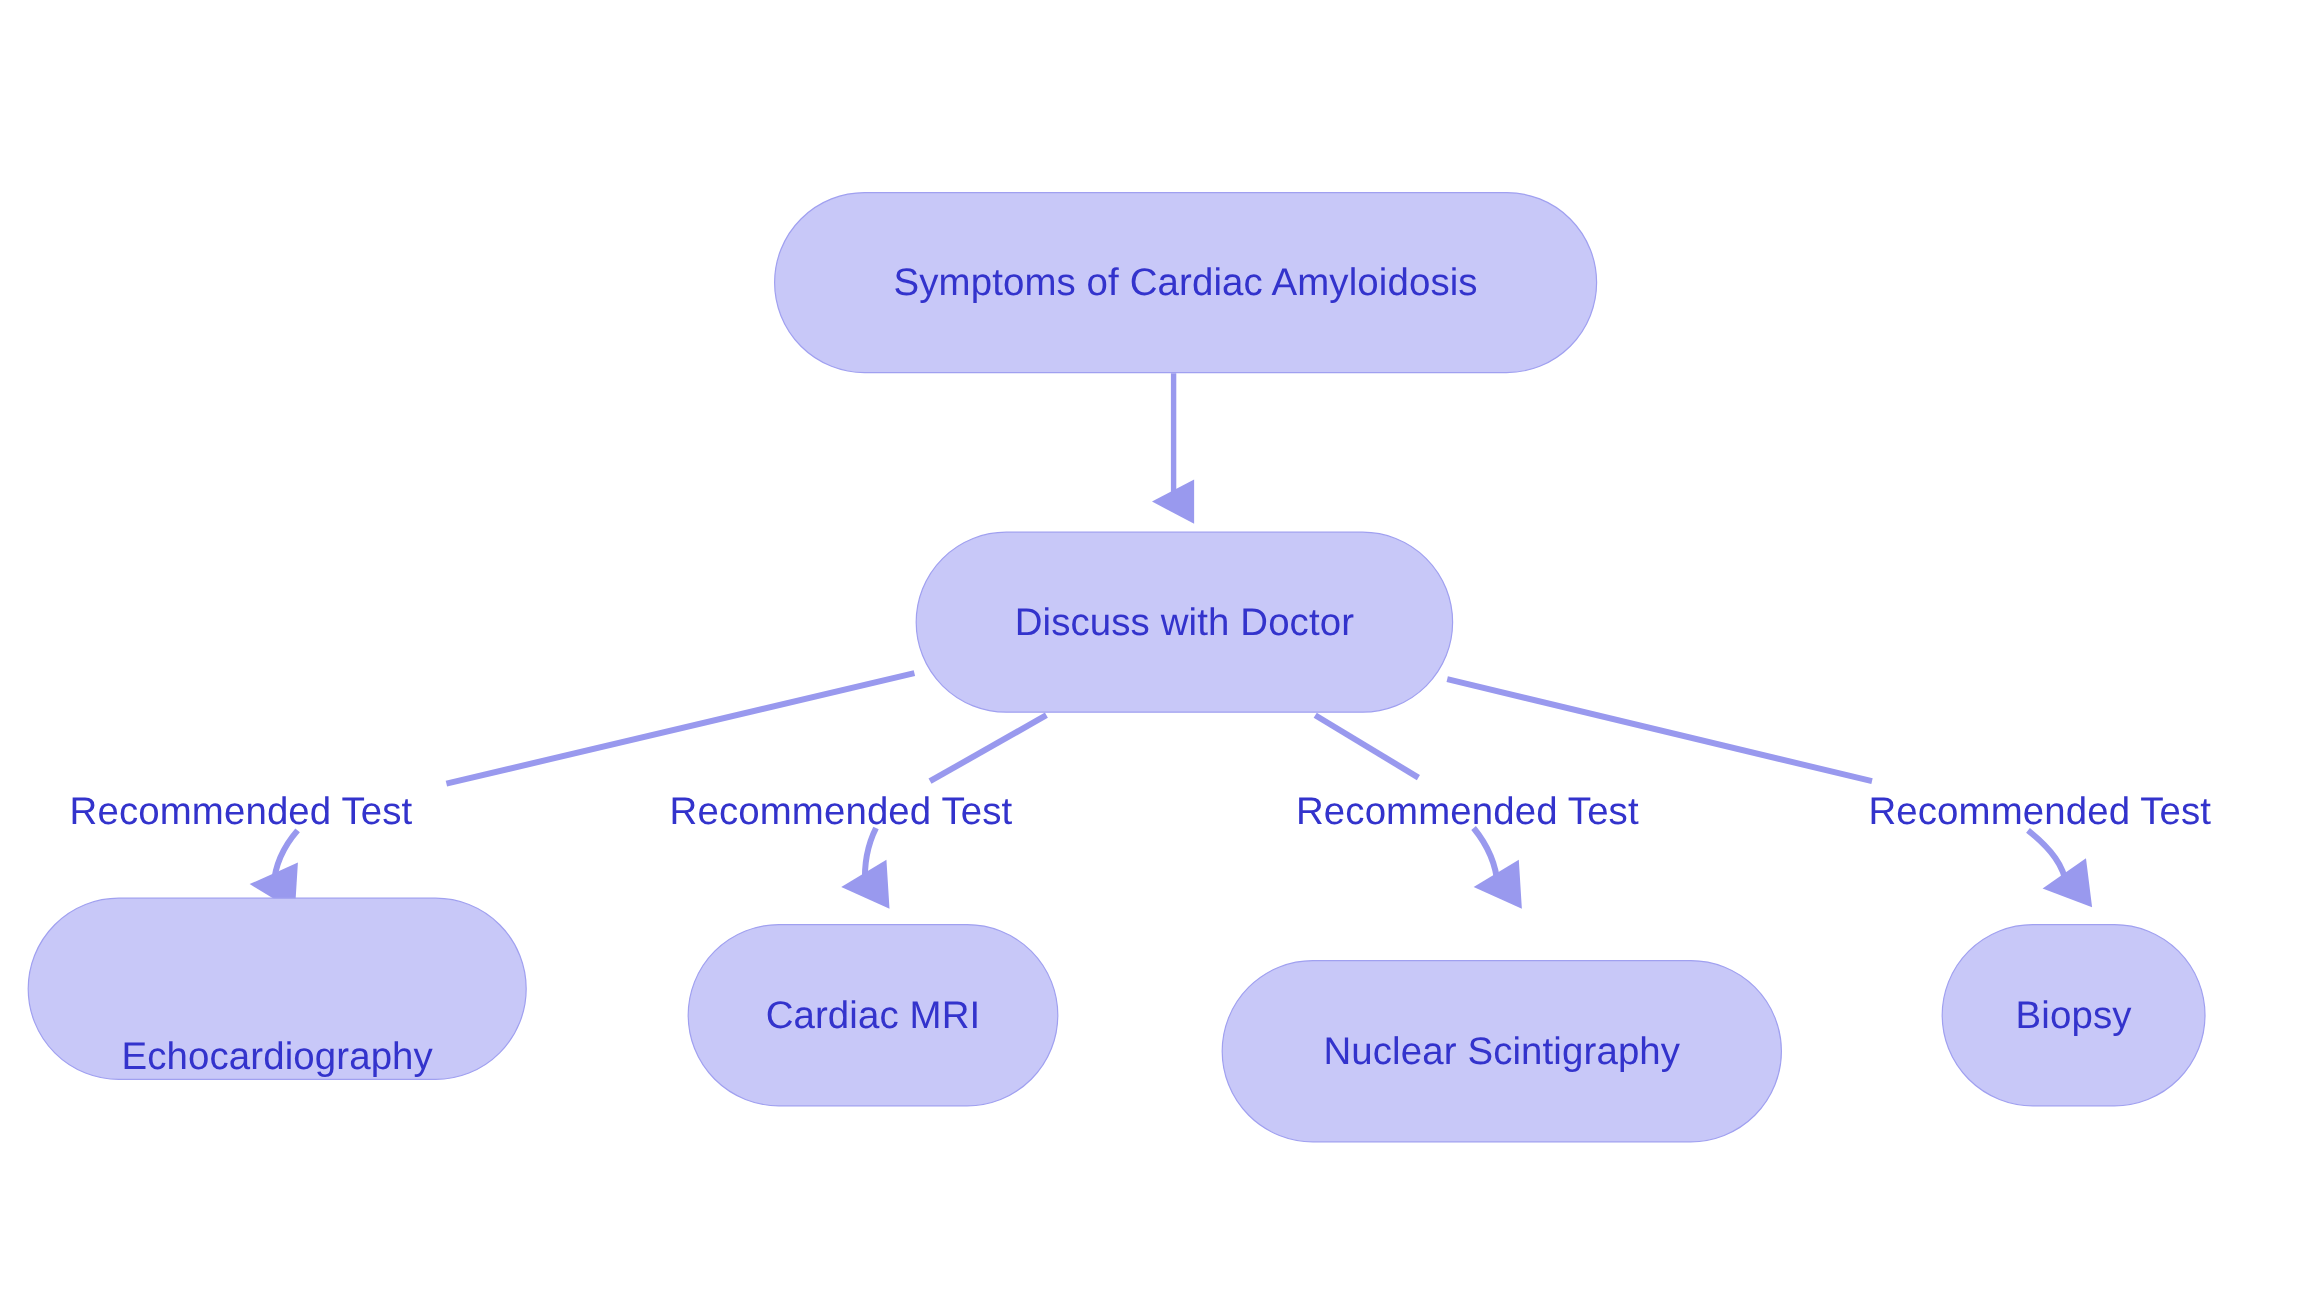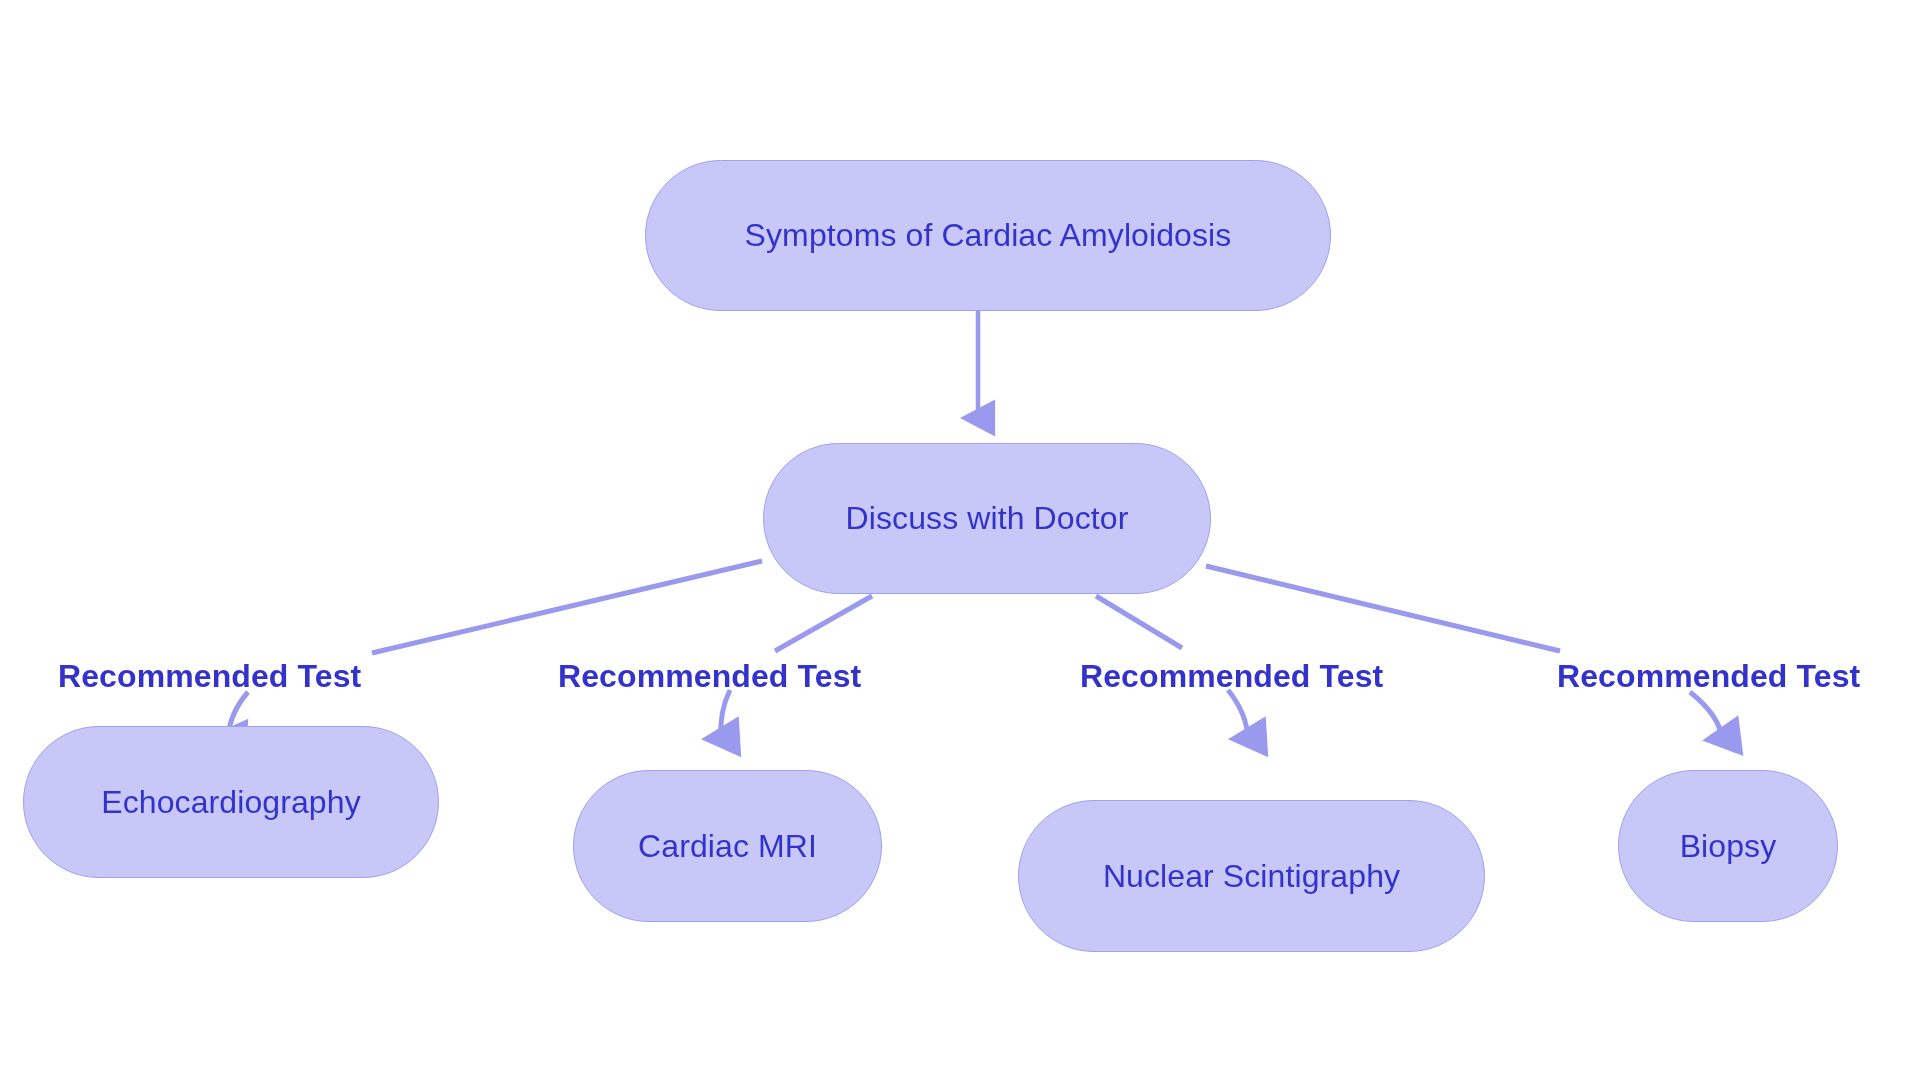--- a/index.html
+++ b/index.html
@@ -42,21 +42,21 @@
     white-space: nowrap;
     z-index: 2;
   }
   .node-label {
     pointer-events: none;
   }
   .edge-label {
     position: absolute;
     color: #3333cc;
     font-size: 32px;
-    font-weight: 700;
+    font-weight: 400;
     white-space: nowrap;
     background: transparent;
     z-index: 3;
     letter-spacing: 0.1px;
   }
 </style>
 </head>
 <body>
 
 <div id="canvas">
@@ -84,21 +84,21 @@
   </svg>
 
   <div class="node" style="left:645px; top:160px; width:686px; height:151px;">
     <span class="node-label">Symptoms of Cardiac Amyloidosis</span>
   </div>
 
   <div class="node" style="left:763px; top:443px; width:448px; height:151px;text-align:center;">
     <span class="node-label">Discuss with Doctor</span>
   </div>
 
-  <div class="node" style="left:23px; top:726px; width:416px; height:152px;">
+  <div class="node" style="left:23px; top:748px; width:416px; height:152px;align-items:flex-end;">
     <span class="node-label">Echocardiography</span>
   </div>
 
   <div class="node" style="left:573px; top:770px; width:309px; height:152px;">
     <span class="node-label">Cardiac MRI</span>
   </div>
 
   <div class="node" style="left:1018px; top:800px; width:467px; height:152px;">
     <span class="node-label">Nuclear Scintigraphy</span>
   </div>

